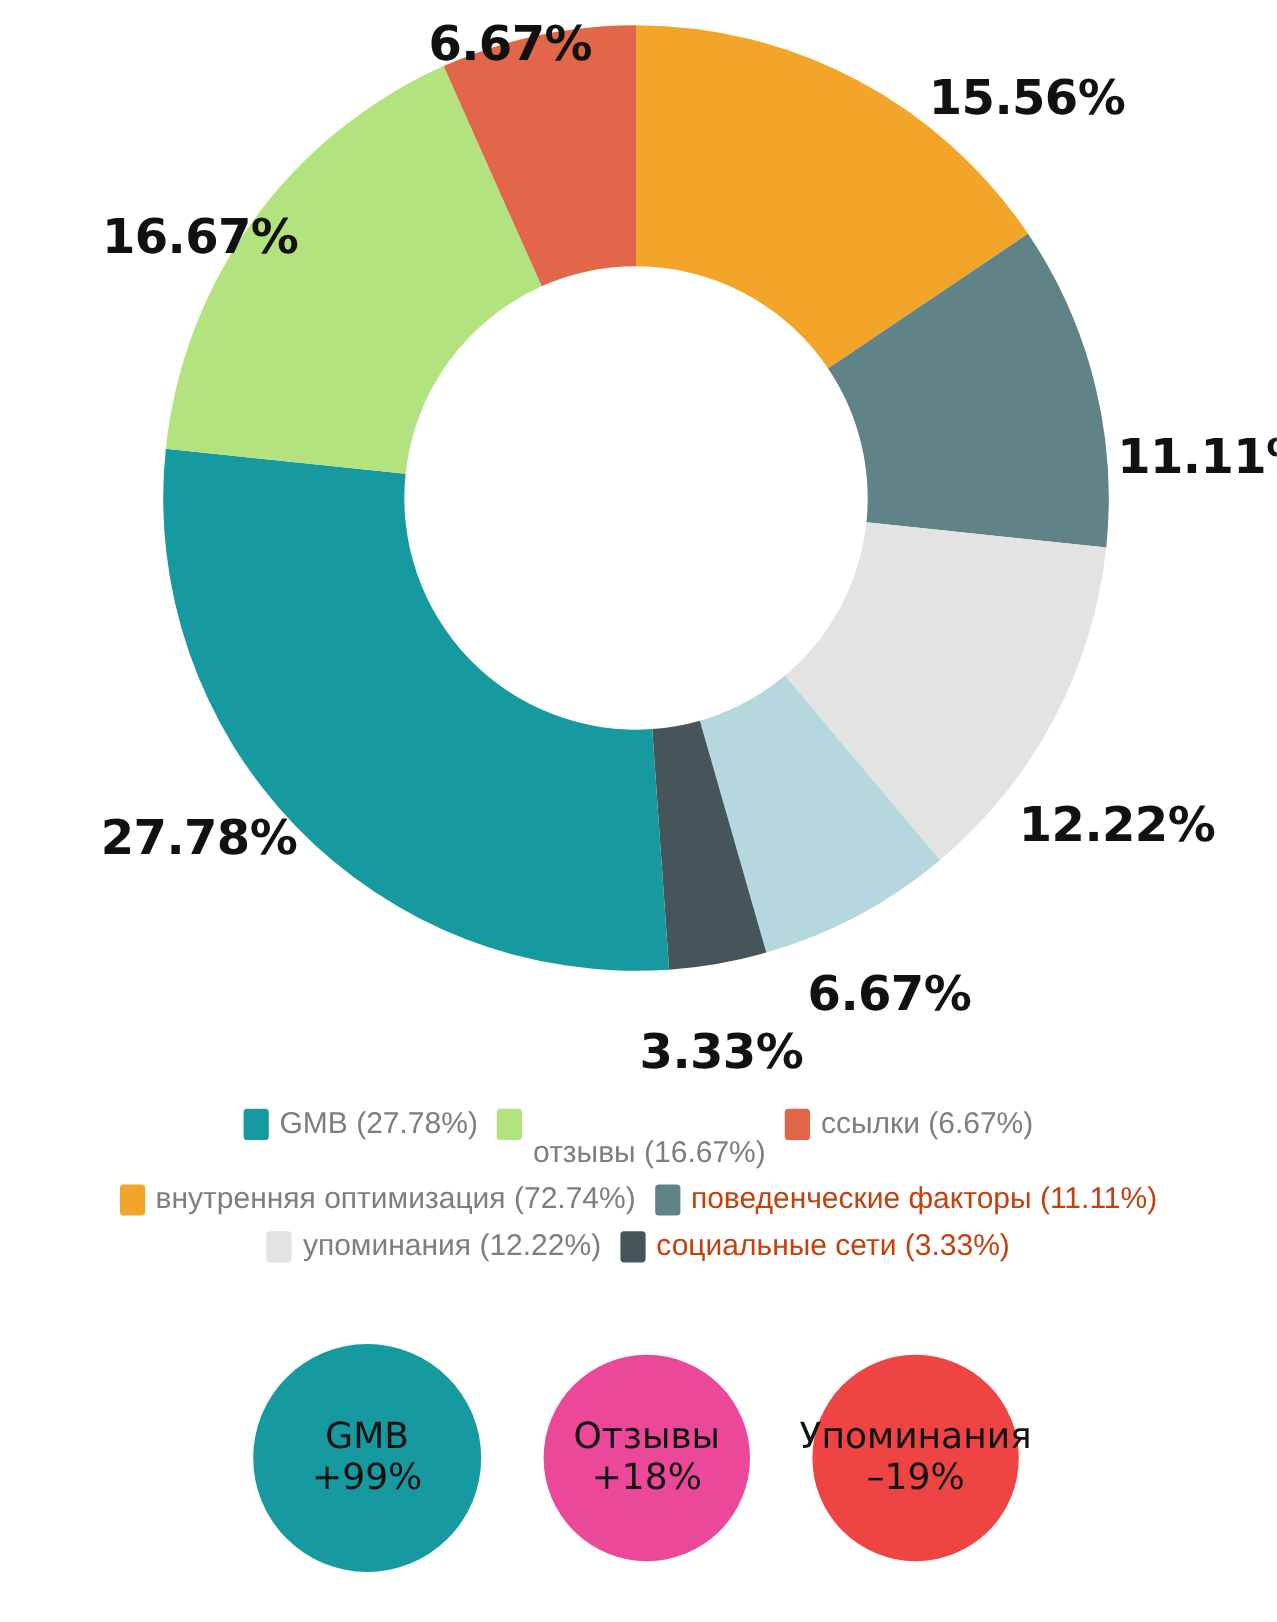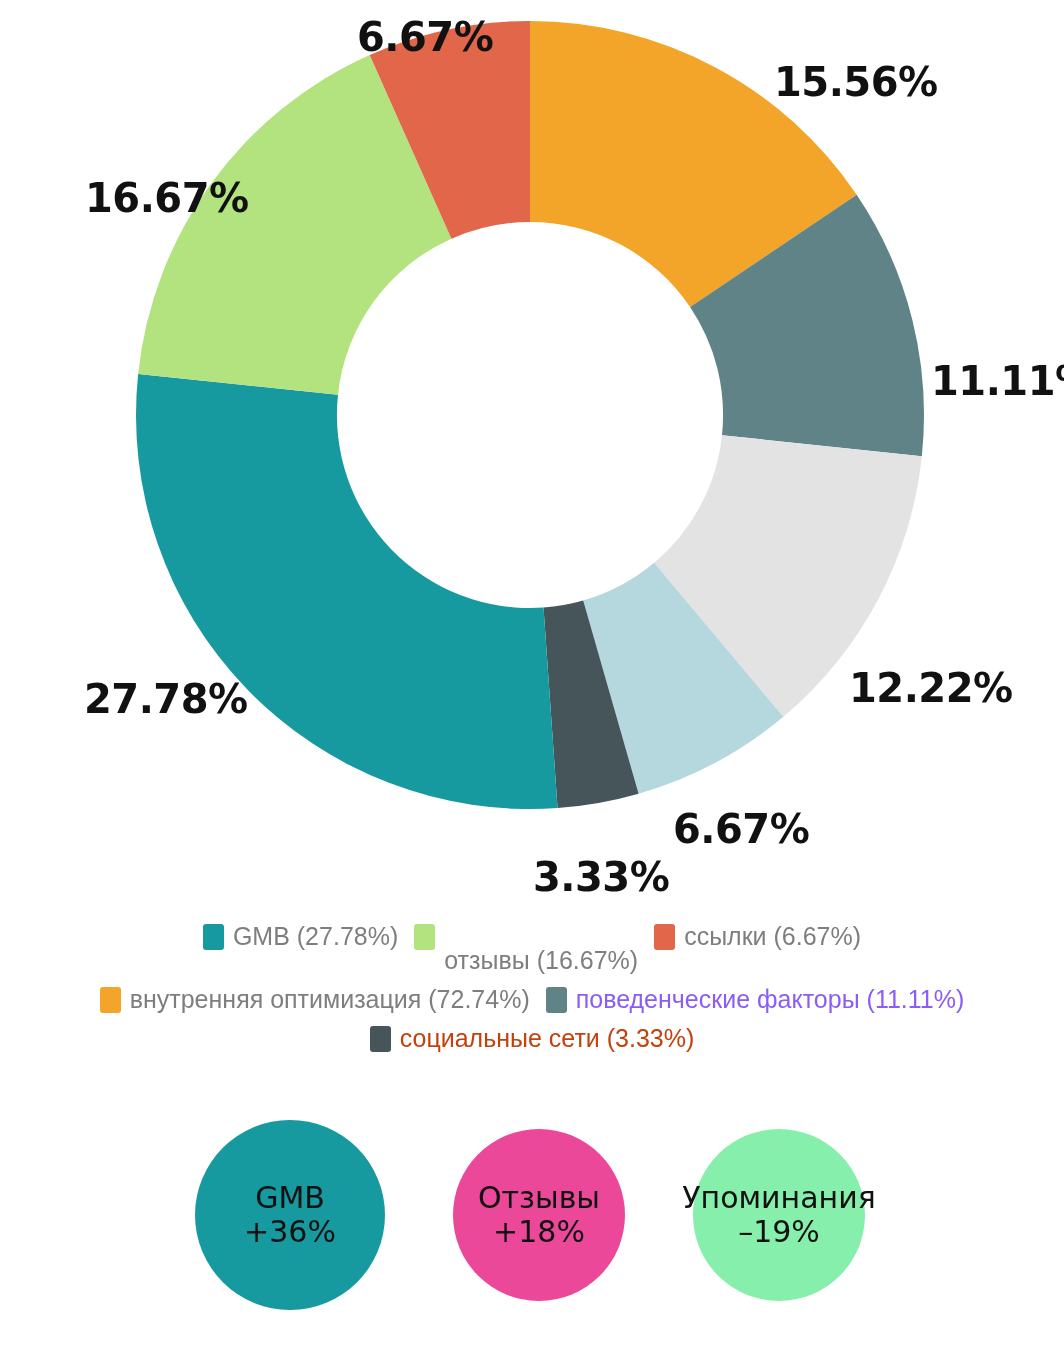--- a/index.html
+++ b/index.html
@@ -72,21 +72,21 @@
   
   #bubbles {
     position: absolute;
     left: 0;
     top: 1110px;
     width: 1060px;
     height: 210px;
     display: flex;
     justify-content: center;
     align-items: center;
-    gap: 68px;
+    gap: 52px;
   }
   .bubble {
     border-radius: 50%;
     display: flex;
     flex-direction: column;
     justify-content: center;
     align-items: center;
     text-align: center;
     line-height: 1.12;
   }
@@ -144,37 +144,41 @@
         <span class="legend-text" style="color: rgb(126, 126, 126); text-align: center;">ссылки (6.67%)</span>
       </div>
     </div>
     <div class="legend-row">
       <div class="legend-item">
         <span class="legend-swatch" style="background: rgb(242, 165, 41);"></span>
         <span class="legend-text" style="color: rgb(126, 126, 126);">внутренняя оптимизация (72.74%)</span>
       </div>
       <div class="legend-item">
         <span class="legend-swatch" style="background: rgb(95, 131, 134);"></span>
-        <span class="legend-text" style="color: #8b5cf6;">поведенческие факторы (11.11%)</span>
+        <span class="legend-text" style="color: #c2410c;">поведенческие факторы (11.11%)</span>
       </div>
     </div>
     <div class="legend-row">
+      <div class="legend-item">
+        <span class="legend-swatch" style="background: rgb(227, 227, 227);"></span>
+        <span class="legend-text" style="color: rgb(126, 126, 126);">упоминания (12.22%)</span>
+      </div>
       <div class="legend-item">
         <span class="legend-swatch" style="background: rgb(70, 85, 90);"></span>
         <span class="legend-text" style="color: #c2410c;">социальные сети (3.33%)</span>
       </div>
     </div>
   </div>
 
 <div id="bubbles">
     <div class="bubble" style="width: 190px; height: 190px; background: rgb(22, 154, 159);">
       <div class="bubble-title">GMB</div>
-      <div class="bubble-value">+36%</div>
+      <div class="bubble-value">+99%</div>
     </div>
     <div class="bubble" style="width: 172px; height: 172px; background: #ec4899;">
       <div class="bubble-title">Отзывы</div>
       <div class="bubble-value">+18%</div>
     </div>
-    <div class="bubble" style="width: 172px; height: 172px; background: #86efac; justify-content: center;">
+    <div class="bubble" style="width: 172px; height: 172px; background: #ef4444; justify-content: center;">
       <div class="bubble-title">Упоминания</div>
       <div class="bubble-value">–19%</div>
     </div>
   </div>
 
 </body></html>

